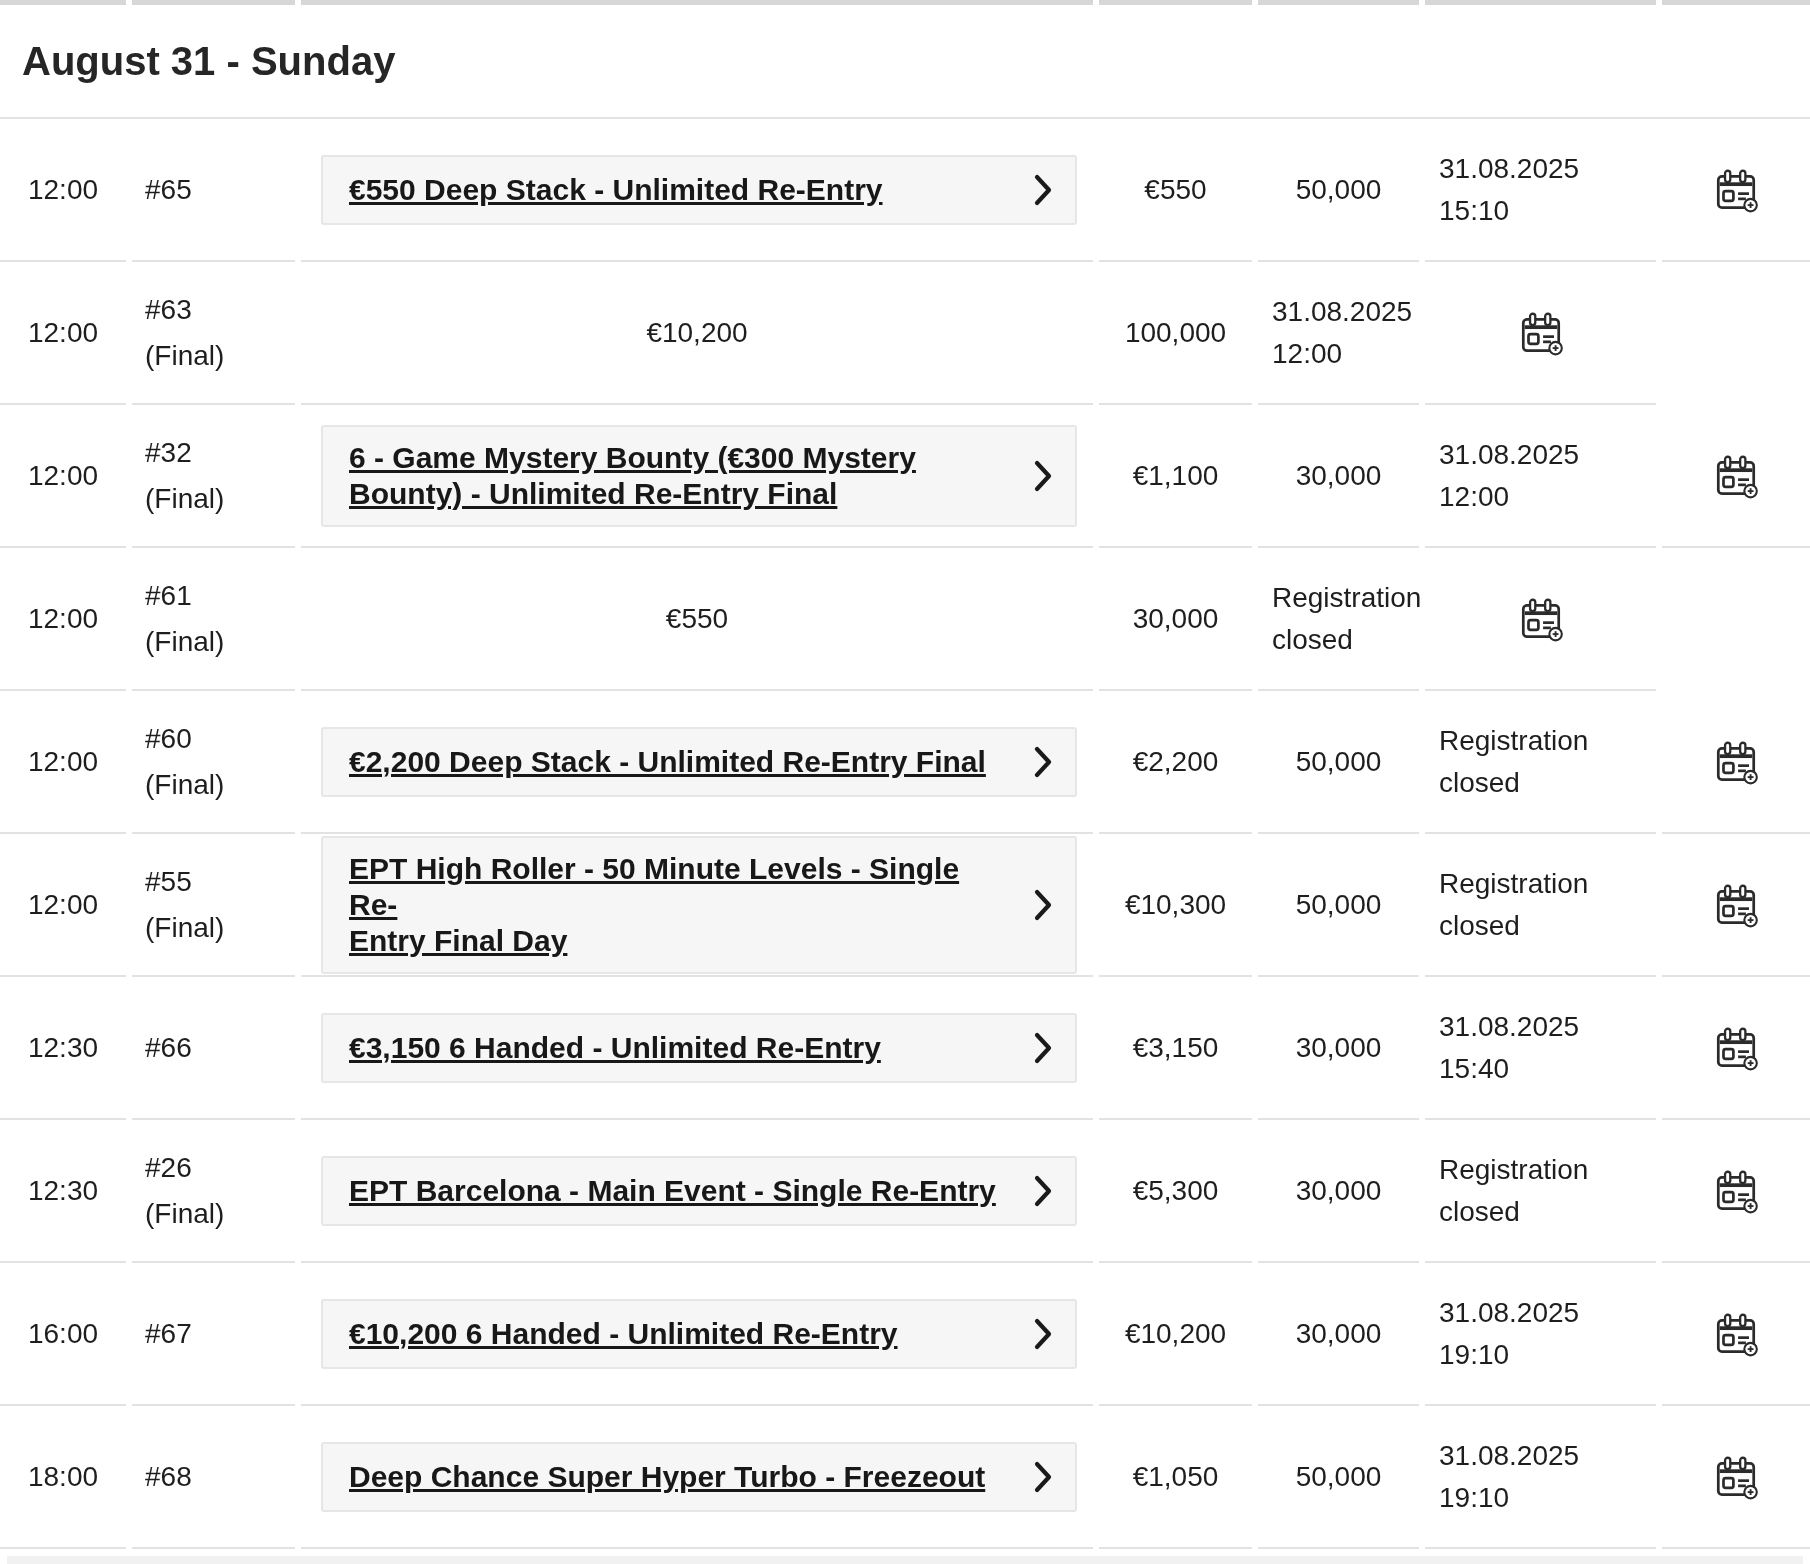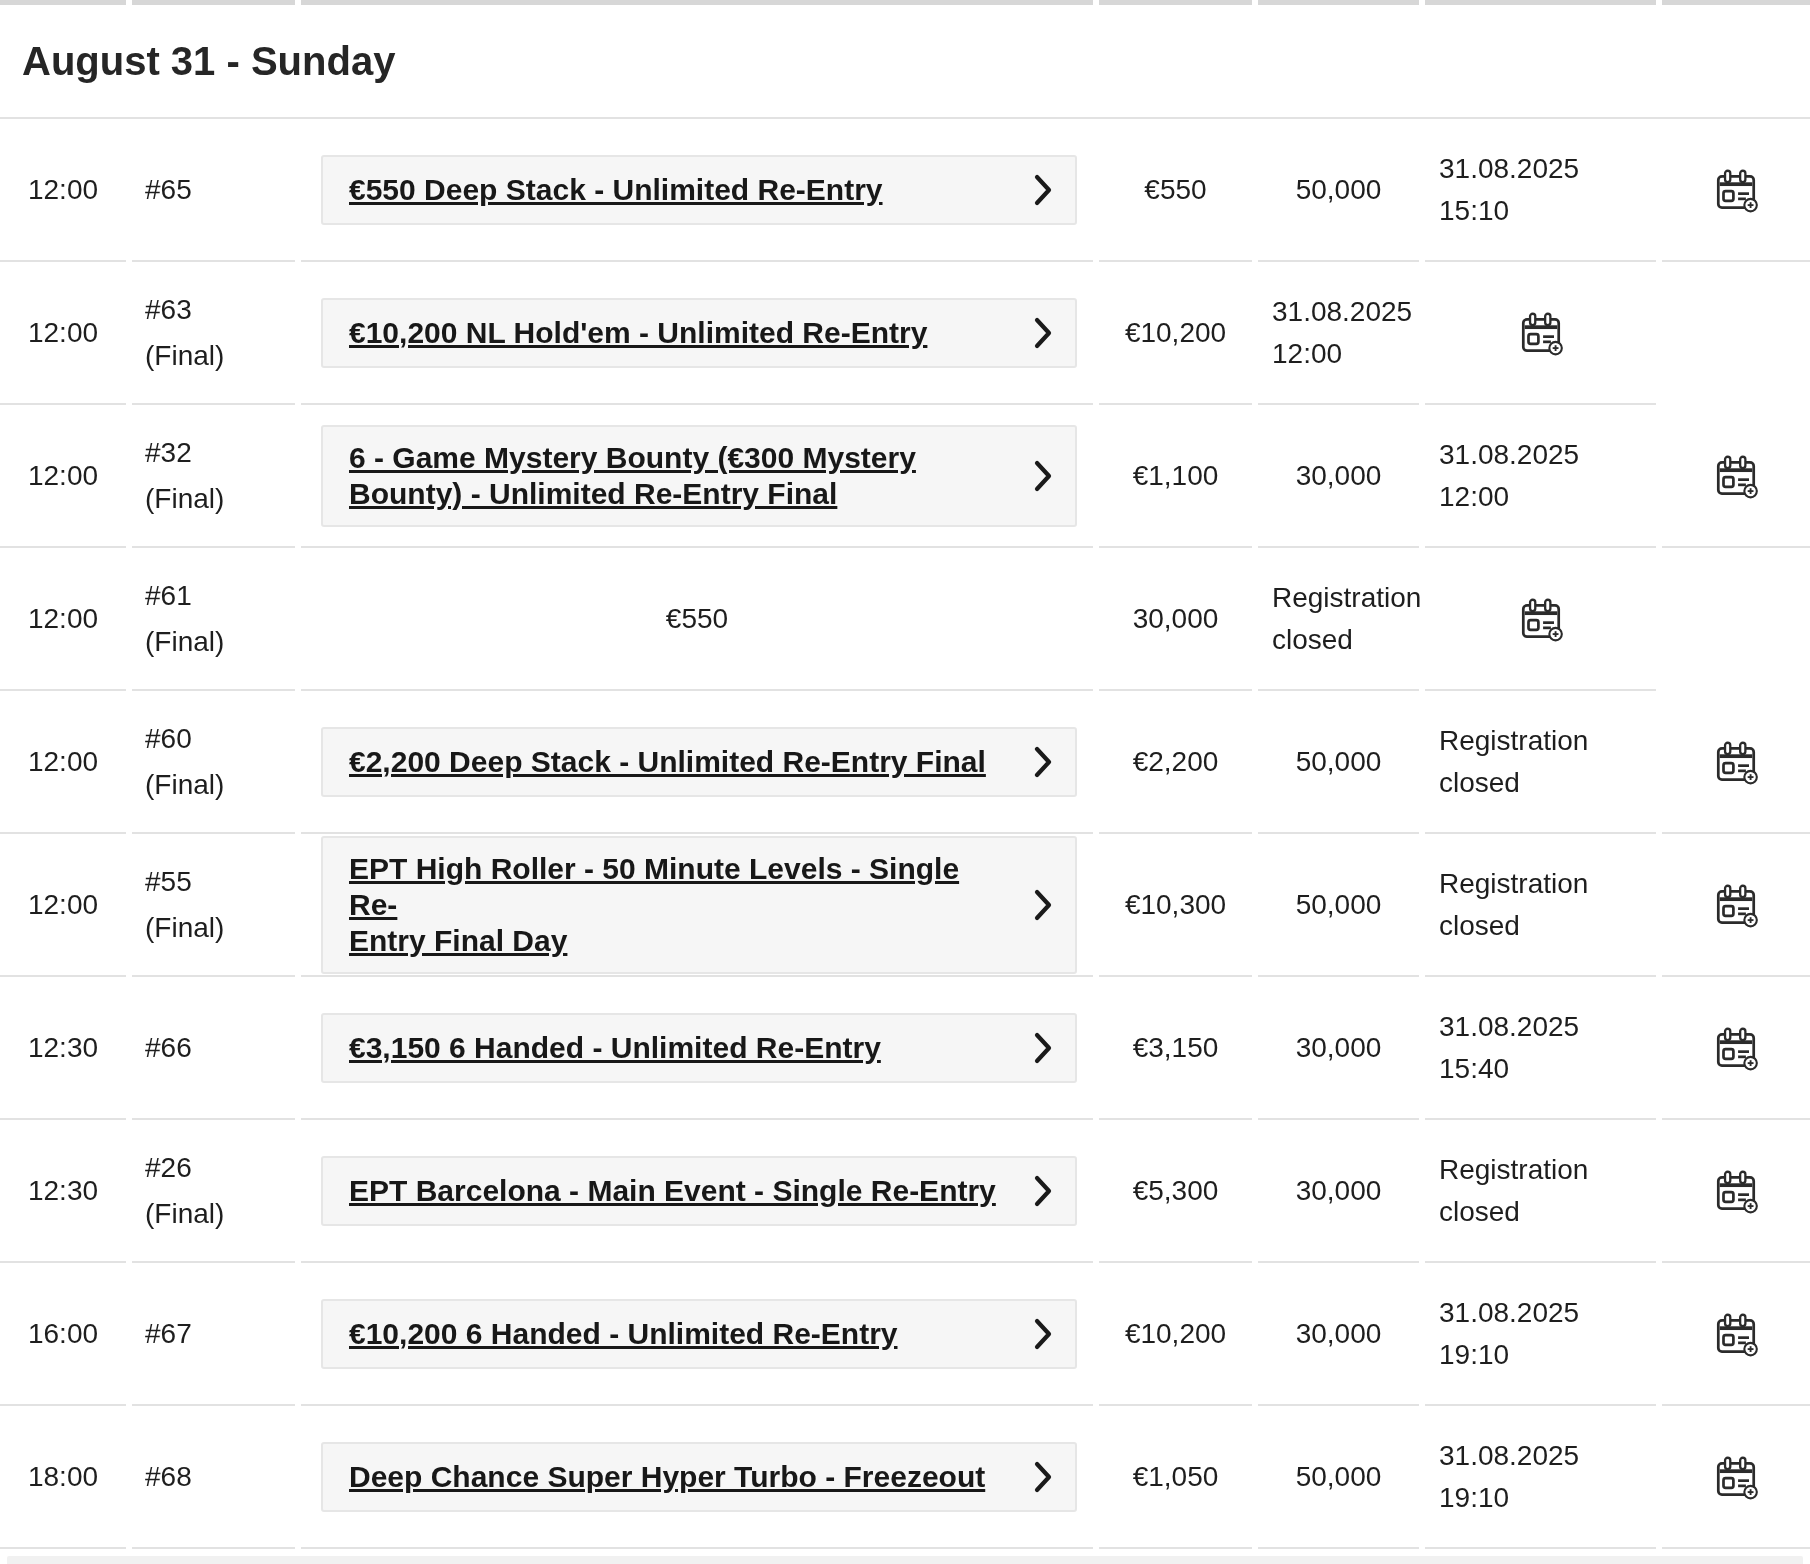--- a/index.html
+++ b/index.html
@@ -149,32 +149,25 @@
   </div>
 
   <div class="row grid7">
     <div class="cell c-time">
       <span>12:00</span>
     </div>
     <div class="cell c-num">
       <div>#63</div>
       <div>(Final)</div>
     </div>
-    <div class="cell c-name">
-      <div class="name-box">
-        <span class="name-text">€10,200 NL Hold'em - Unlimited Re-Entry</span>
-        <span class="chev">
-          <svg width="18" height="32" viewBox="0 0 18 32" fill="none">
-            <polyline points="3,3 15,16 3,29" stroke="#1a1a1a" stroke-width="4.2" stroke-linecap="round" stroke-linejoin="round"></polyline>
-          </svg>
-        </span>
-      </div>
-    </div>
     <div class="cell c-buyin">
       <span>€10,200</span>
+    </div>
+    <div class="cell c-stack">
+      <span>100,000</span>
     </div>
     <div class="cell c-status">
       <div>31.08.2025</div>
       <div>12:00</div>
     </div>
     <div class="cell c-cal">
       <button class="cal-btn">
         <svg width="50" height="50" viewBox="0 0 48 48" fill="none">
           <rect x="7" y="11" width="34" height="30" rx="3.5" stroke="#2b2b2b" stroke-width="2.6"></rect>
           <rect x="8.4" y="16.6" width="31.2" height="3.6" fill="#2b2b2b"></rect>

